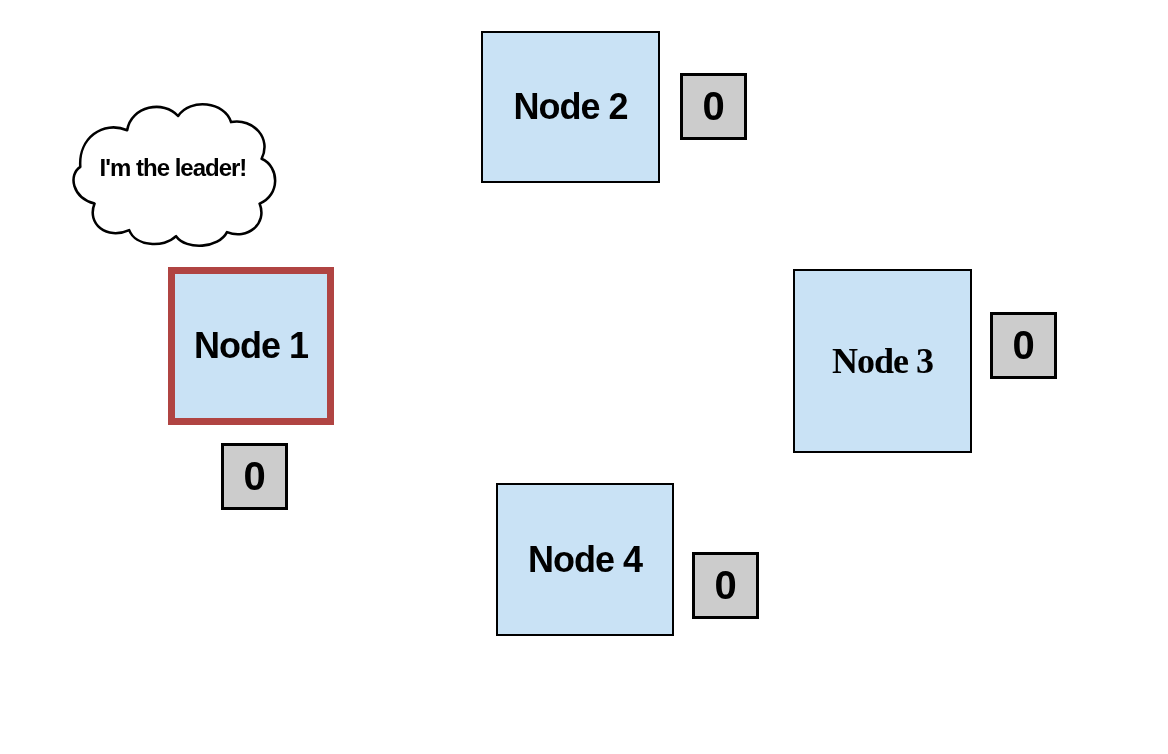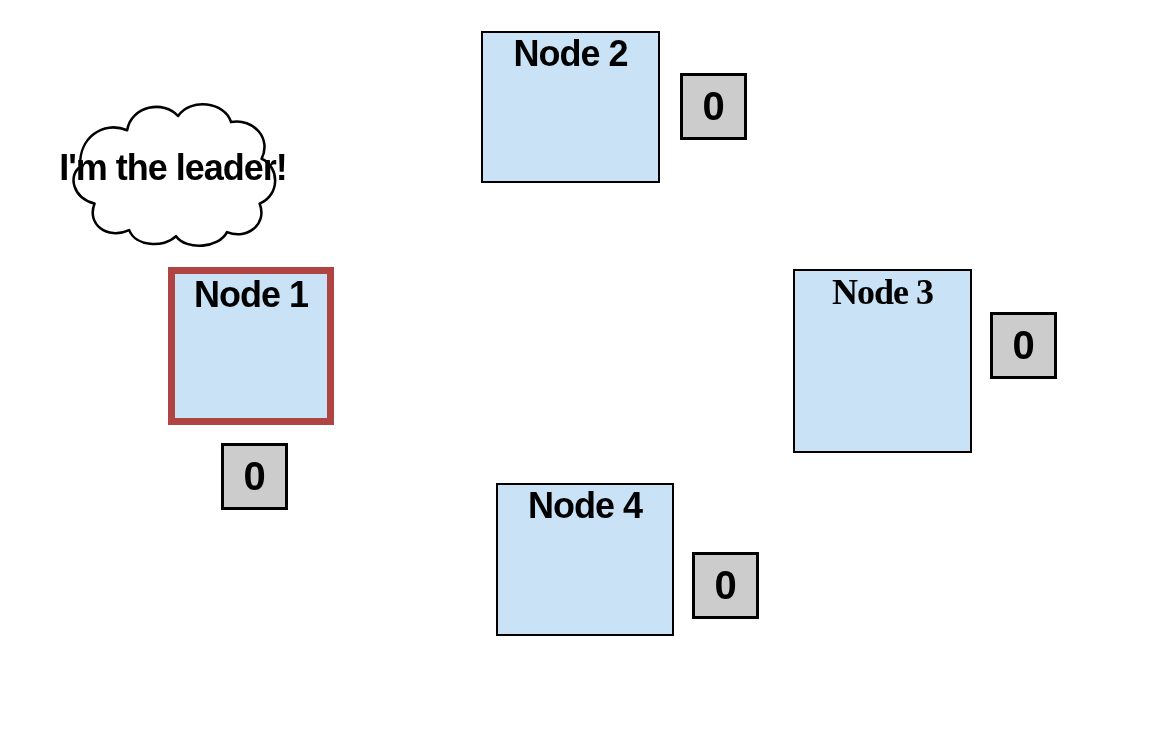--- a/index.html
+++ b/index.html
@@ -11,21 +11,21 @@
     overflow: hidden;
   }
   .canvas {
     position: relative;
     width: 1168px; height: 754px;
     background: var(--background, #ffffff);
     overflow: hidden;
   }
   .node {
     position: absolute;
-    display: flex; align-items: flex-start; justify-content: center;
+    display: flex; align-items: center; justify-content: center;
     background: var(--node-fill, #c9e2f5);
     border: 2px solid var(--node-border, #000000);
   }
   .node.leader {
     border: 7px solid var(--leader-border, #b04442);
   }
   .node-label {
     font-weight: bold;
     font-size: 36px;
     letter-spacing: -1px;
@@ -62,21 +62,21 @@
   .cloud svg {
     position: absolute; left: 0; top: 0;
     width: 100%; height: 100%;
     overflow: visible;
   }
   .cloud-text {
     position: absolute; left: 0; top: 0; right: 0; bottom: 0;
     display: flex; align-items: center; justify-content: center;
     padding-bottom: 8px;
     font-weight: bold;
-    font-size: 36px;
+    font-size: 24px;
     letter-spacing: -1px;
     color: #000;
     white-space: nowrap;
   }
 </style>
 </head>
 <body>
 
 <div class="canvas">
 

